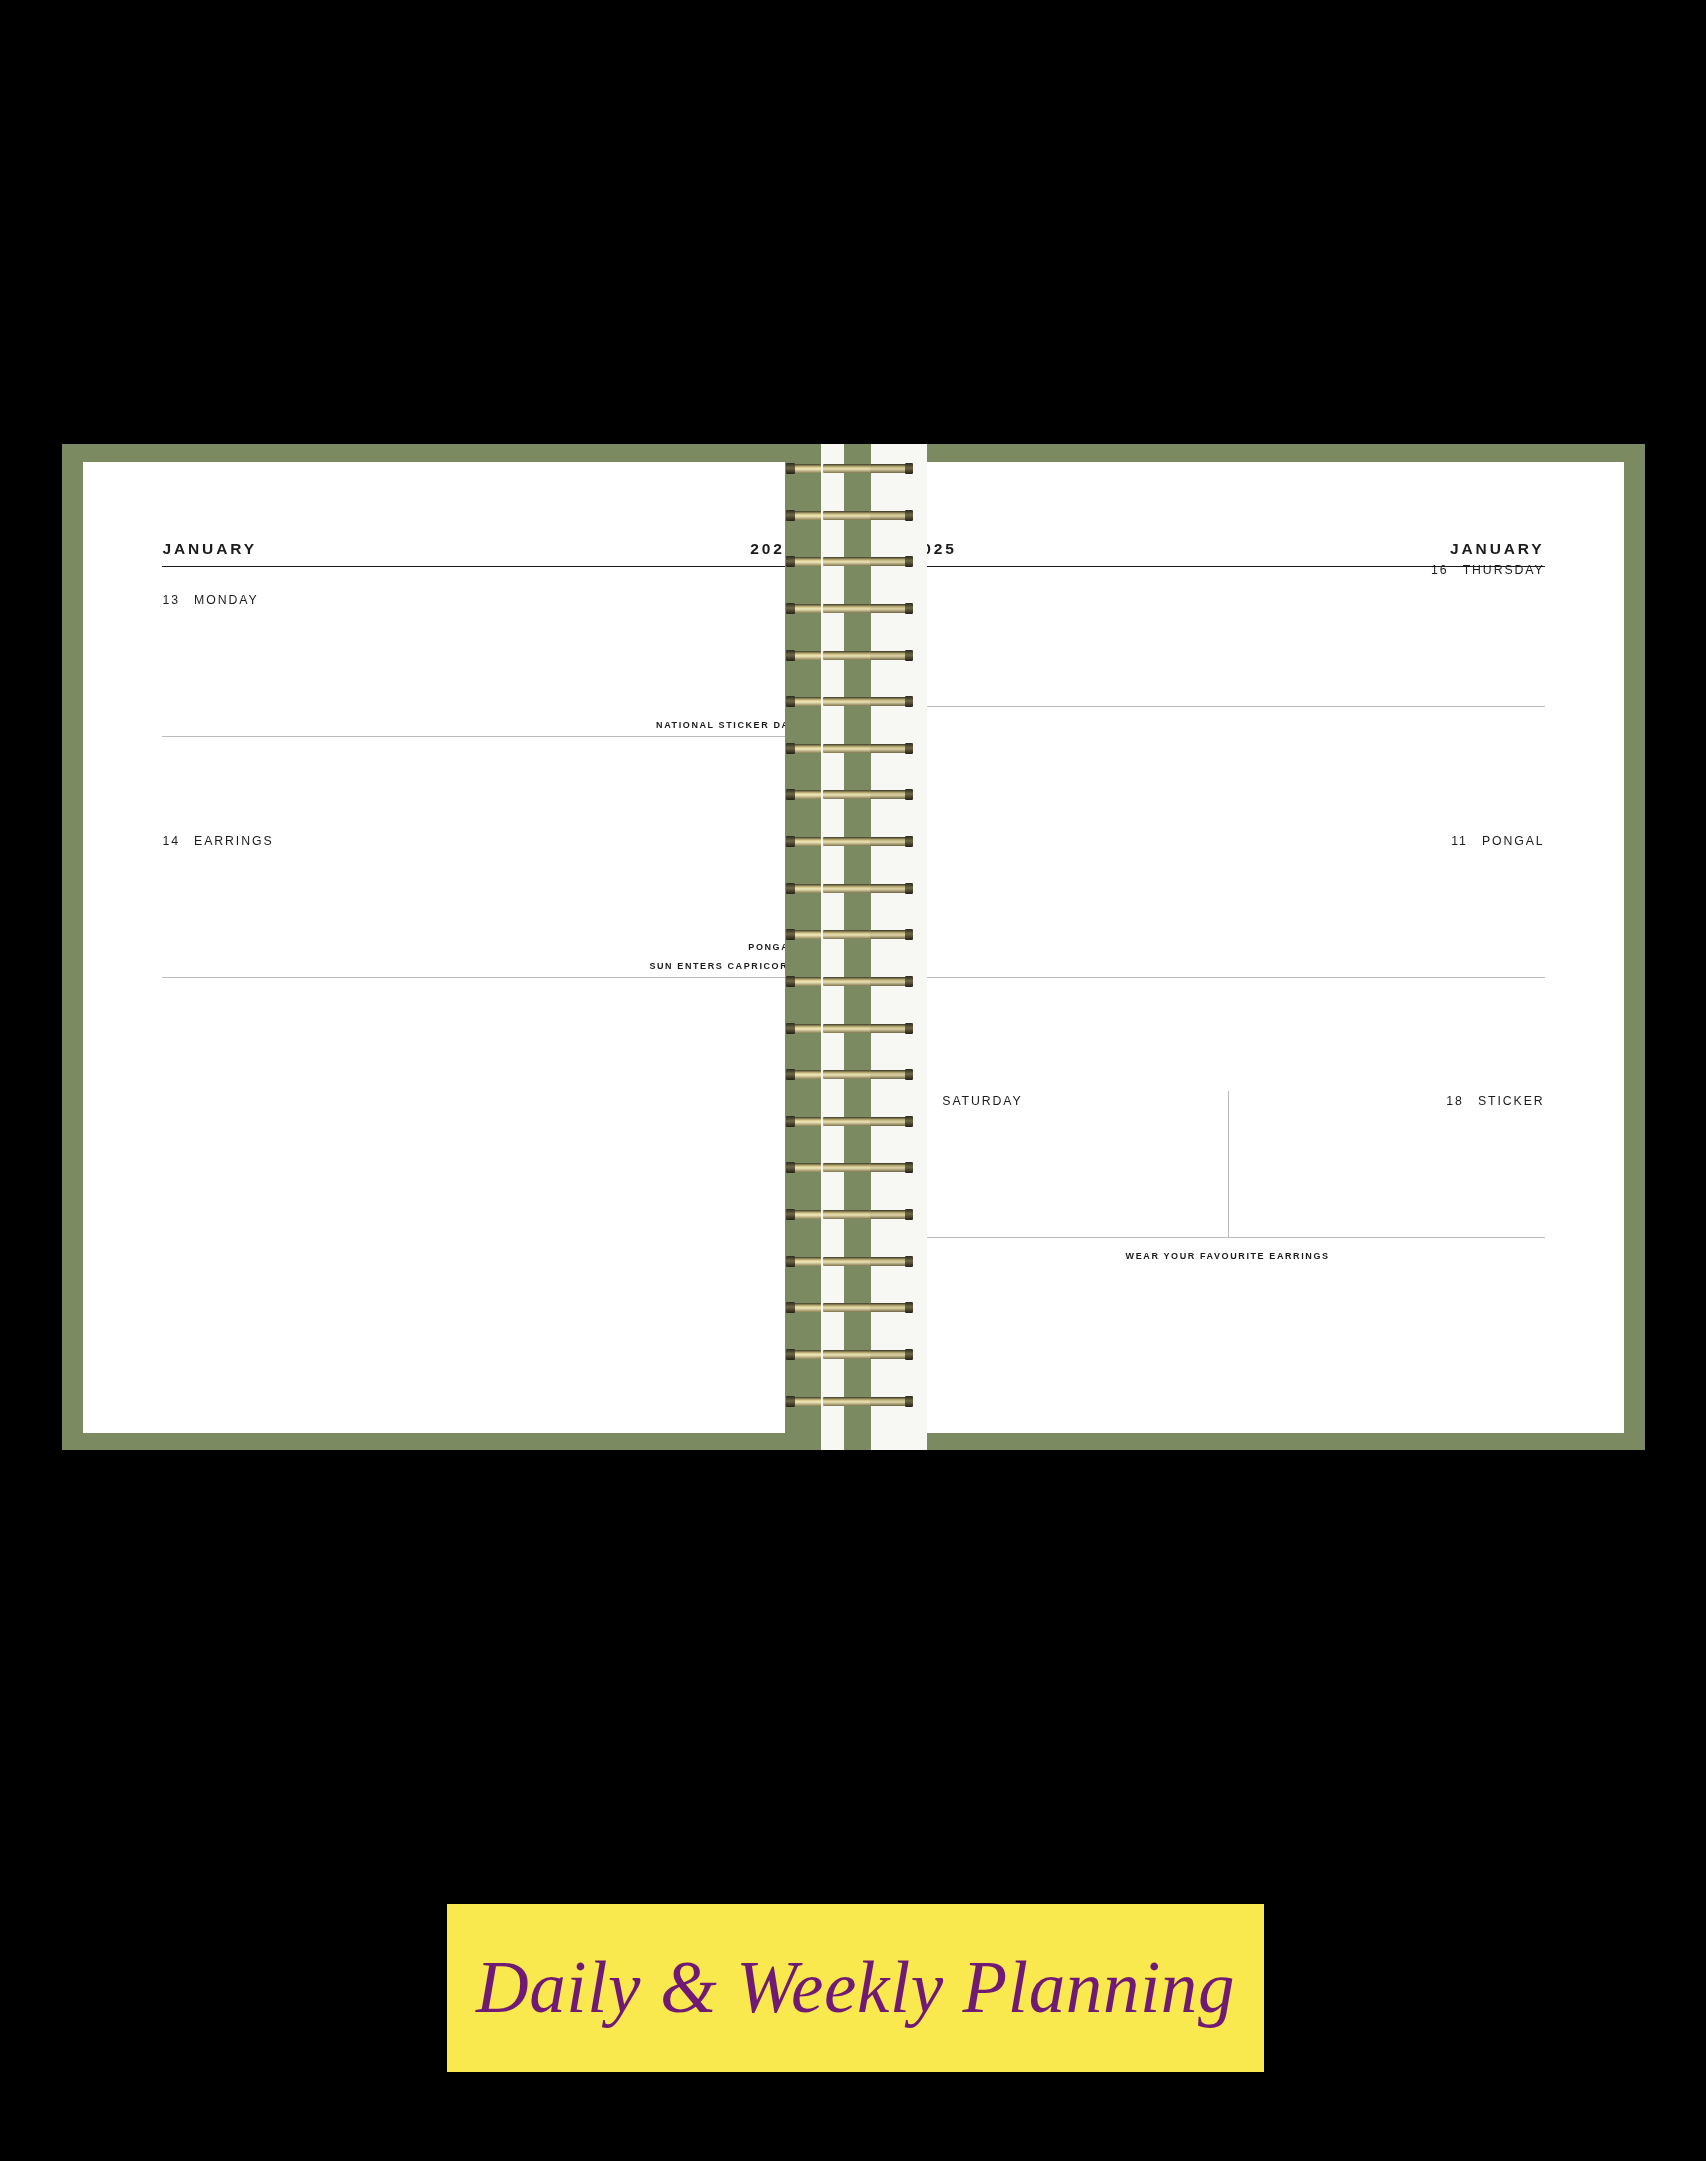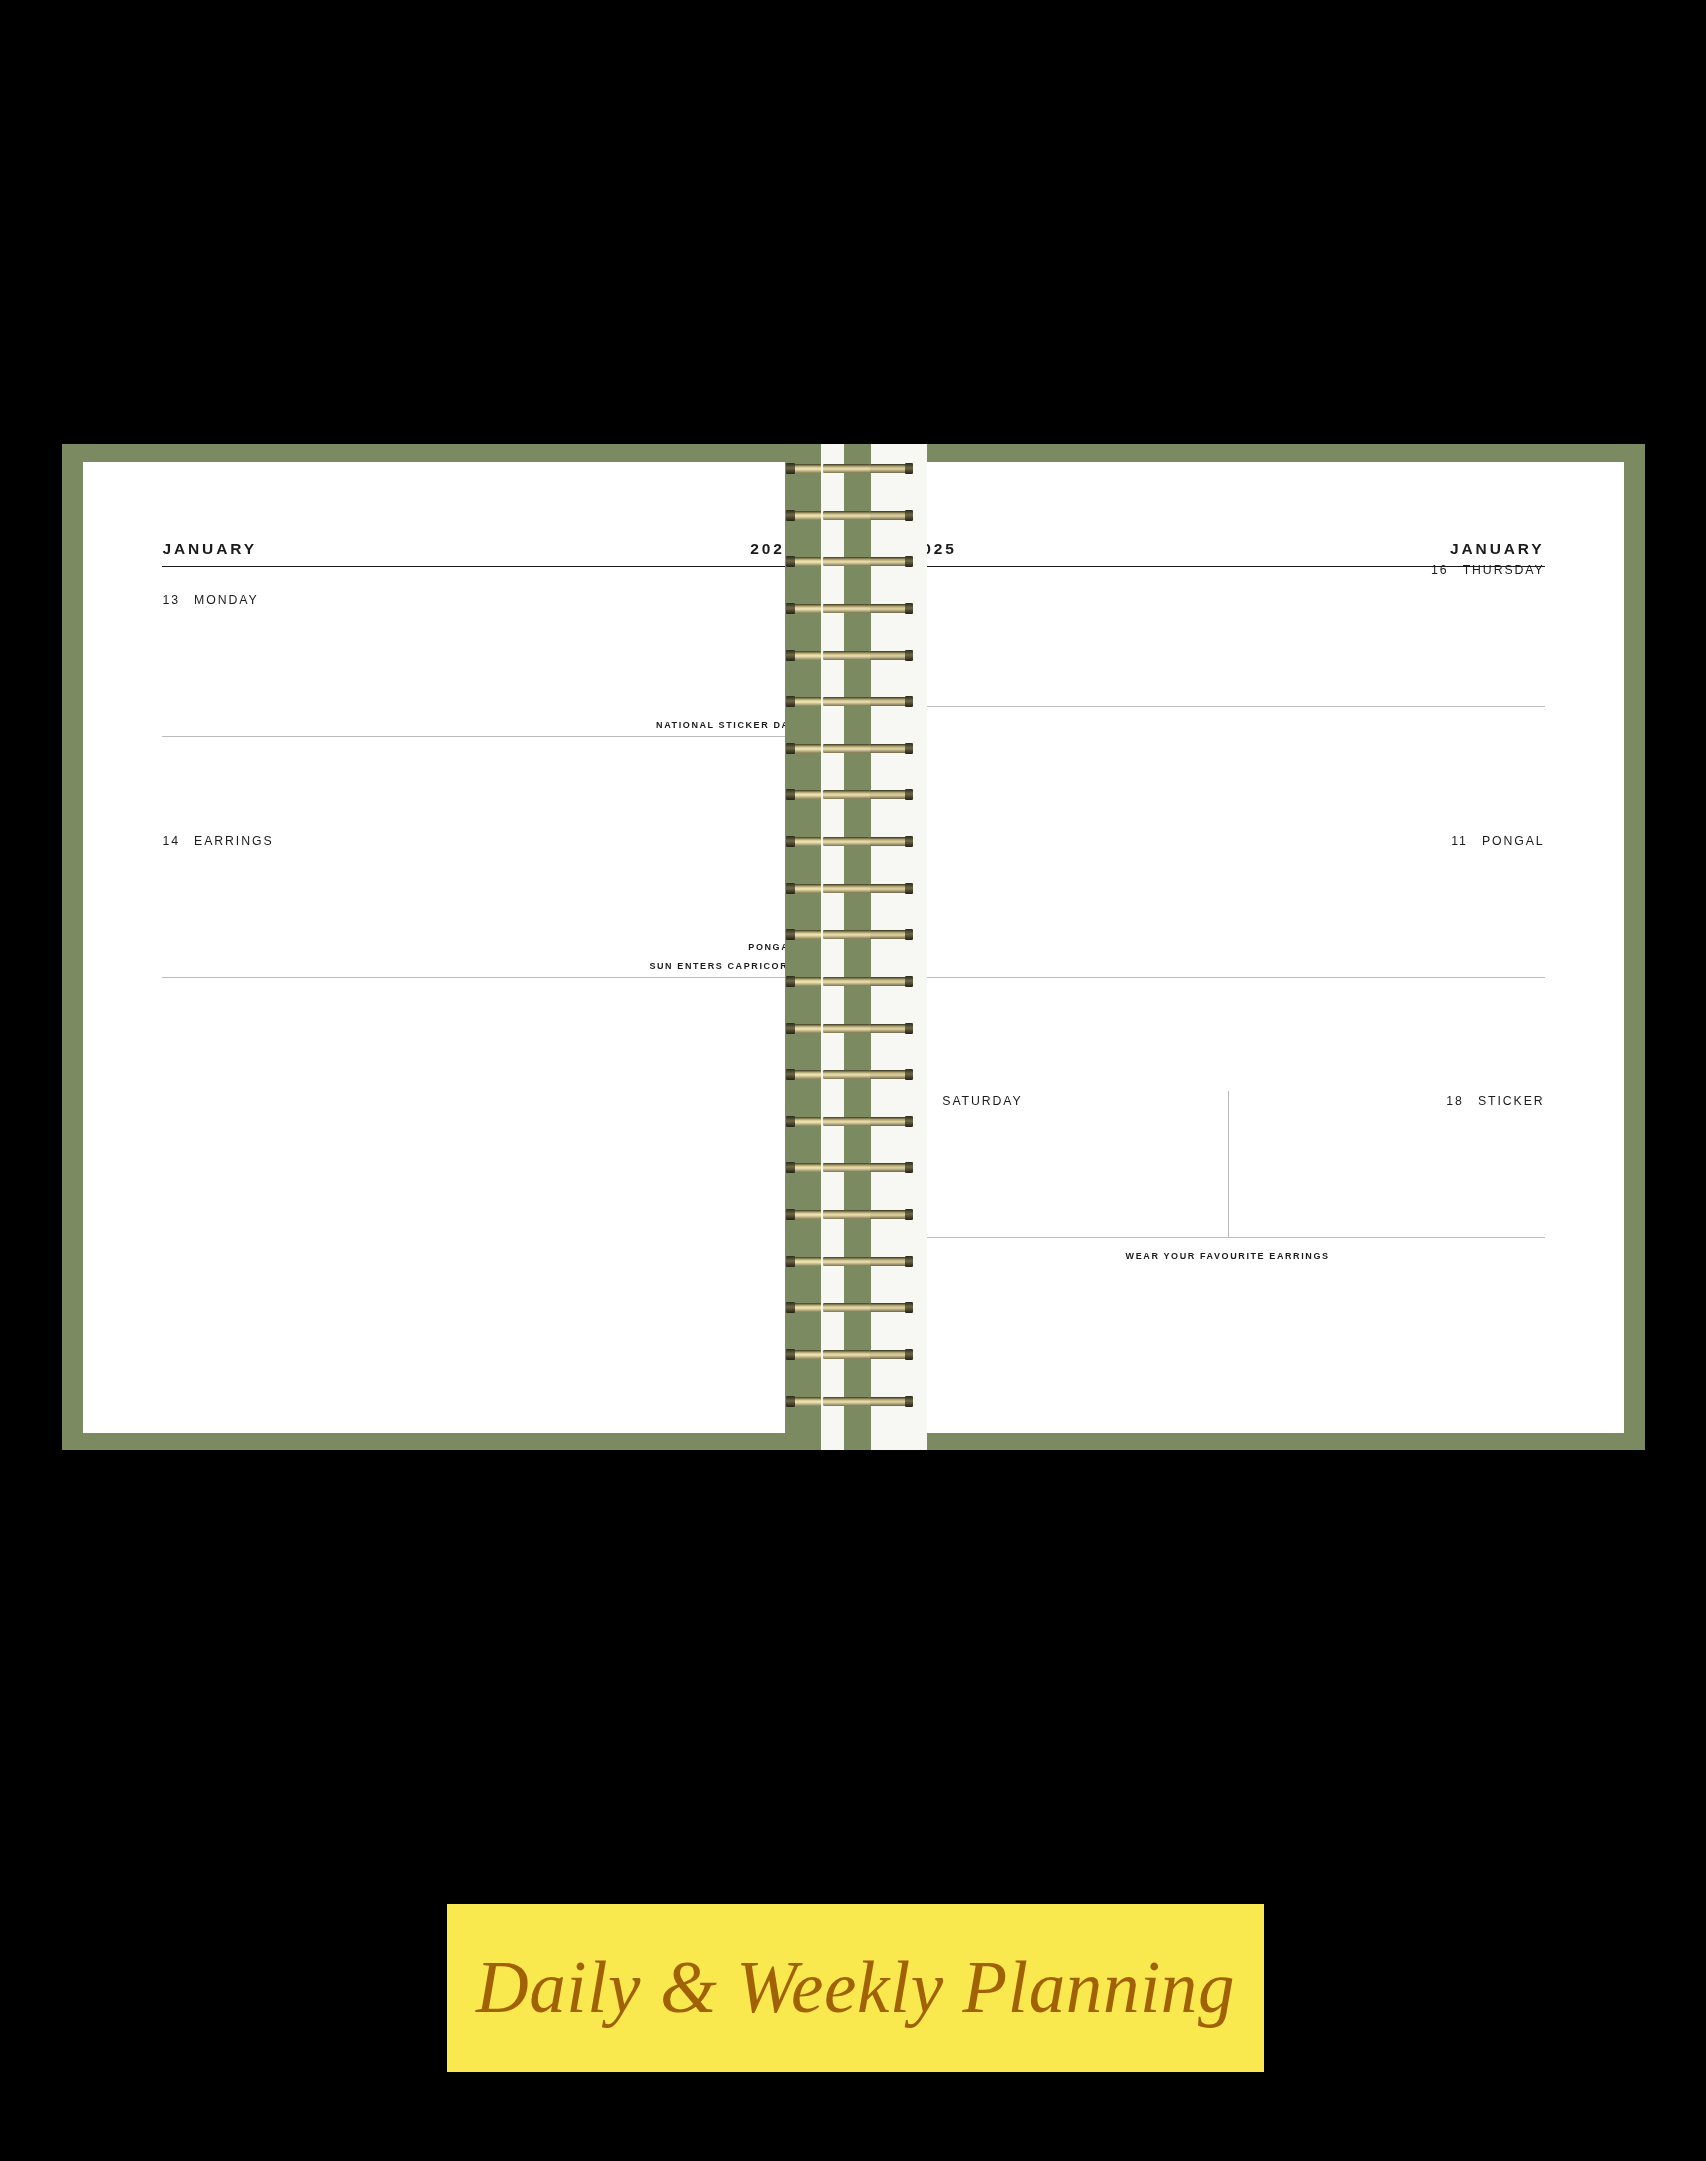--- a/index.html
+++ b/index.html
@@ -189,21 +189,21 @@
     height: 168px;
     background: #f9e94e;
     display: flex;
     align-items: center;
     justify-content: center;
   }
   #caption-text {
     font-family: "Liberation Serif", serif;
     font-style: italic;
     font-size: 73px;
-    color: #a16207;
+    color: #701a75;
     letter-spacing: 0.6px;
     white-space: nowrap;
   }
 </style>
 </head>
 <body>
 
 <div id="planner-book">
 
   <div id="left-page">

